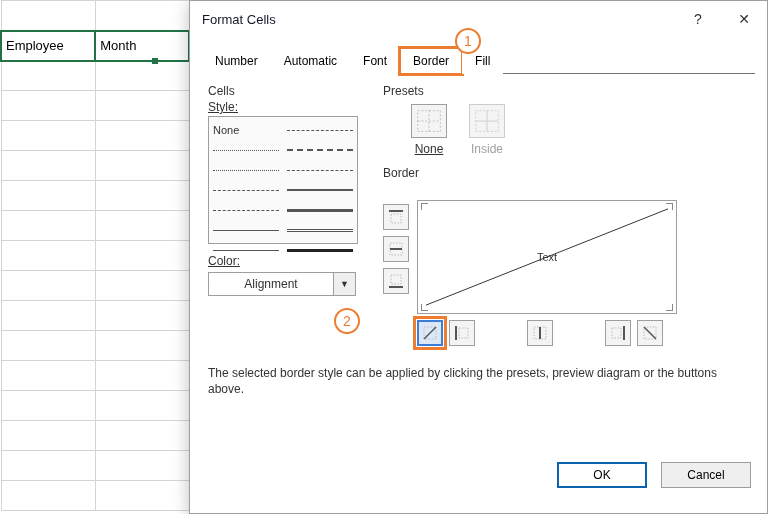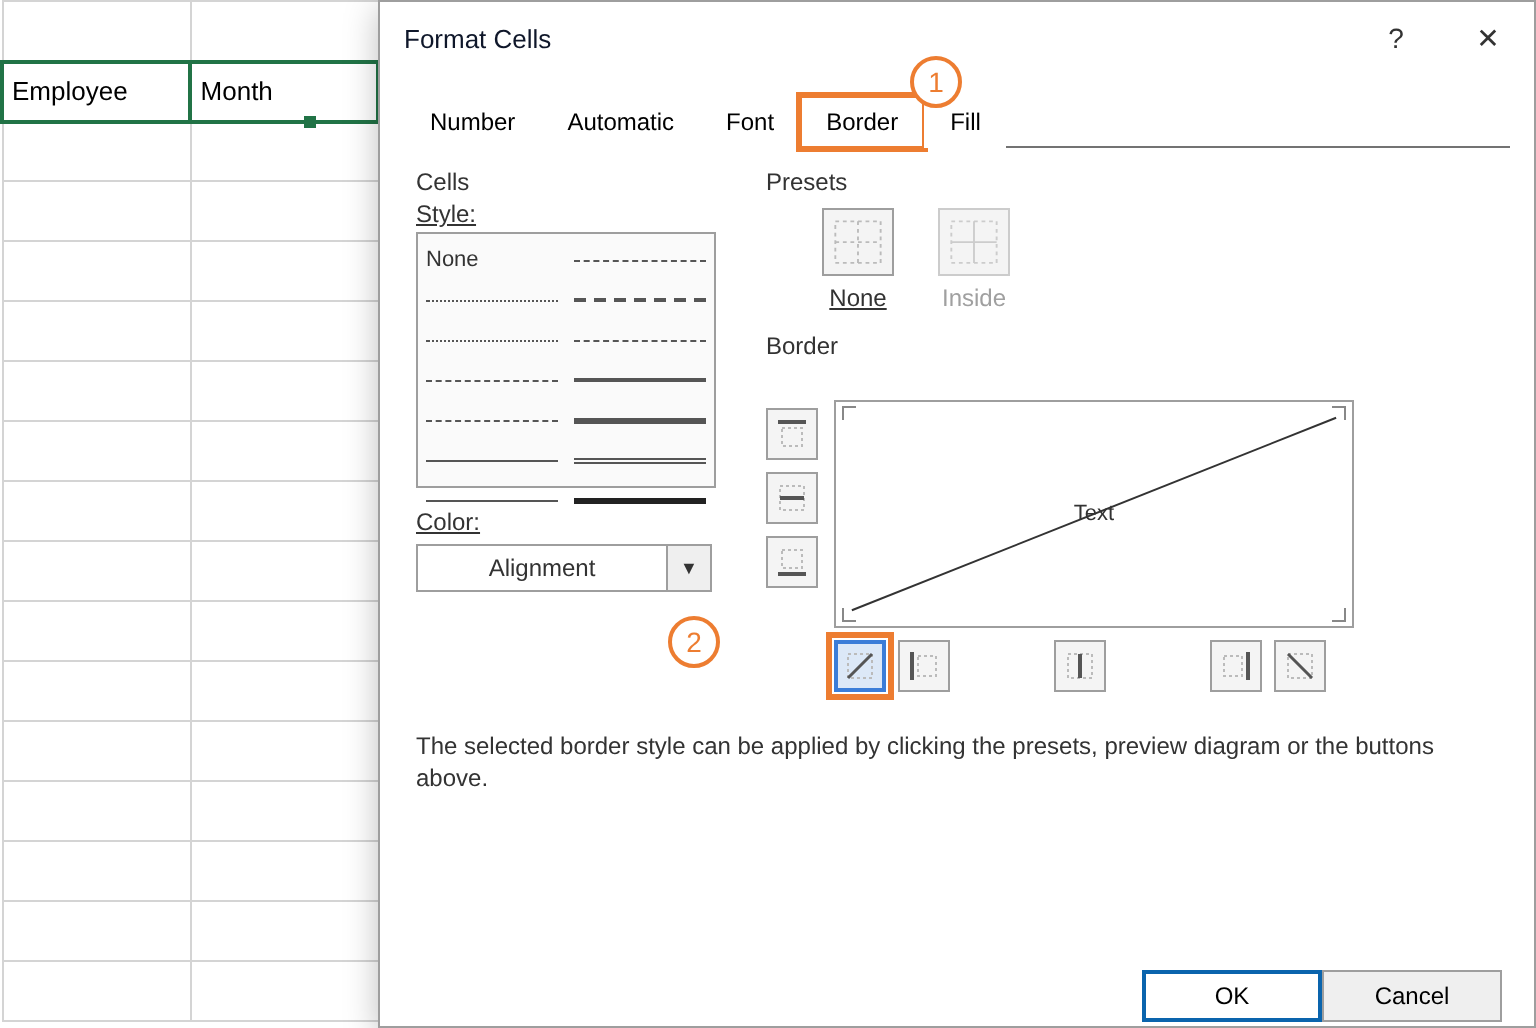--- a/index.html
+++ b/index.html
@@ -62,21 +62,21 @@
 .preview .c-tr { right: 3px; top: 2px; border-right: 1px solid #888; border-top: 1px solid #888; width: 7px; height: 7px; }
 .preview .c-bl { left: 3px; bottom: 2px; border-left: 1px solid #888; border-bottom: 1px solid #888; width: 7px; height: 7px; }
 .preview .c-br { right: 3px; bottom: 2px; border-right: 1px solid #888; border-bottom: 1px solid #888; width: 7px; height: 7px; }
 .preview svg { position: absolute; inset: 0; width: 100%; height: 100%; }
 .preview .txt { position: absolute; left: 50%; top: 50%; transform: translate(-50%,-50%); font-size: 11px; }
 
 .bottombtns { display: flex; gap: 6px; margin: 6px 0 0 34px; }
 
 .hint { margin-top: 20px; font-size: 12px; color: #333; line-height: 1.3; }
 
-.footer { display: flex; justify-content: flex-end; padding: 10px 16px 2px; border-top: 0; }
+.footer { display: flex; justify-content: flex-end; gap: 14px; padding: 10px 16px 25px; border-top: 0; }
 .btn { width: 90px; height: 26px; border: 1px solid #9e9e9e; background: #efefef; font-size: 12px; display: flex; align-items: center; justify-content: center; }
 .btn.primary { border: 2px solid #0a64ad; background: #fff; }
 
 
 .callout { position: absolute; width: 26px; height: 26px; border: 2px solid #ed7d31; border-radius: 50%; color: #ed7d31; font-size: 14px; display: flex; align-items: center; justify-content: center; background: #fff; }
 
 
 .watermark { position: absolute; bottom: 68px; left: 50%; transform: translateX(-50%); color: #b9c3cb; font-size: 14px; letter-spacing: .5px; display: flex; align-items: center; gap: 6px; }
 .watermark .sub { font-size: 8px; letter-spacing: 2px; }
 .watermark .wm-icon { width: 16px; height: 16px; background: #b9c3cb; clip-path: polygon(50% 10%, 90% 90%, 10% 90%); opacity: .6; }

